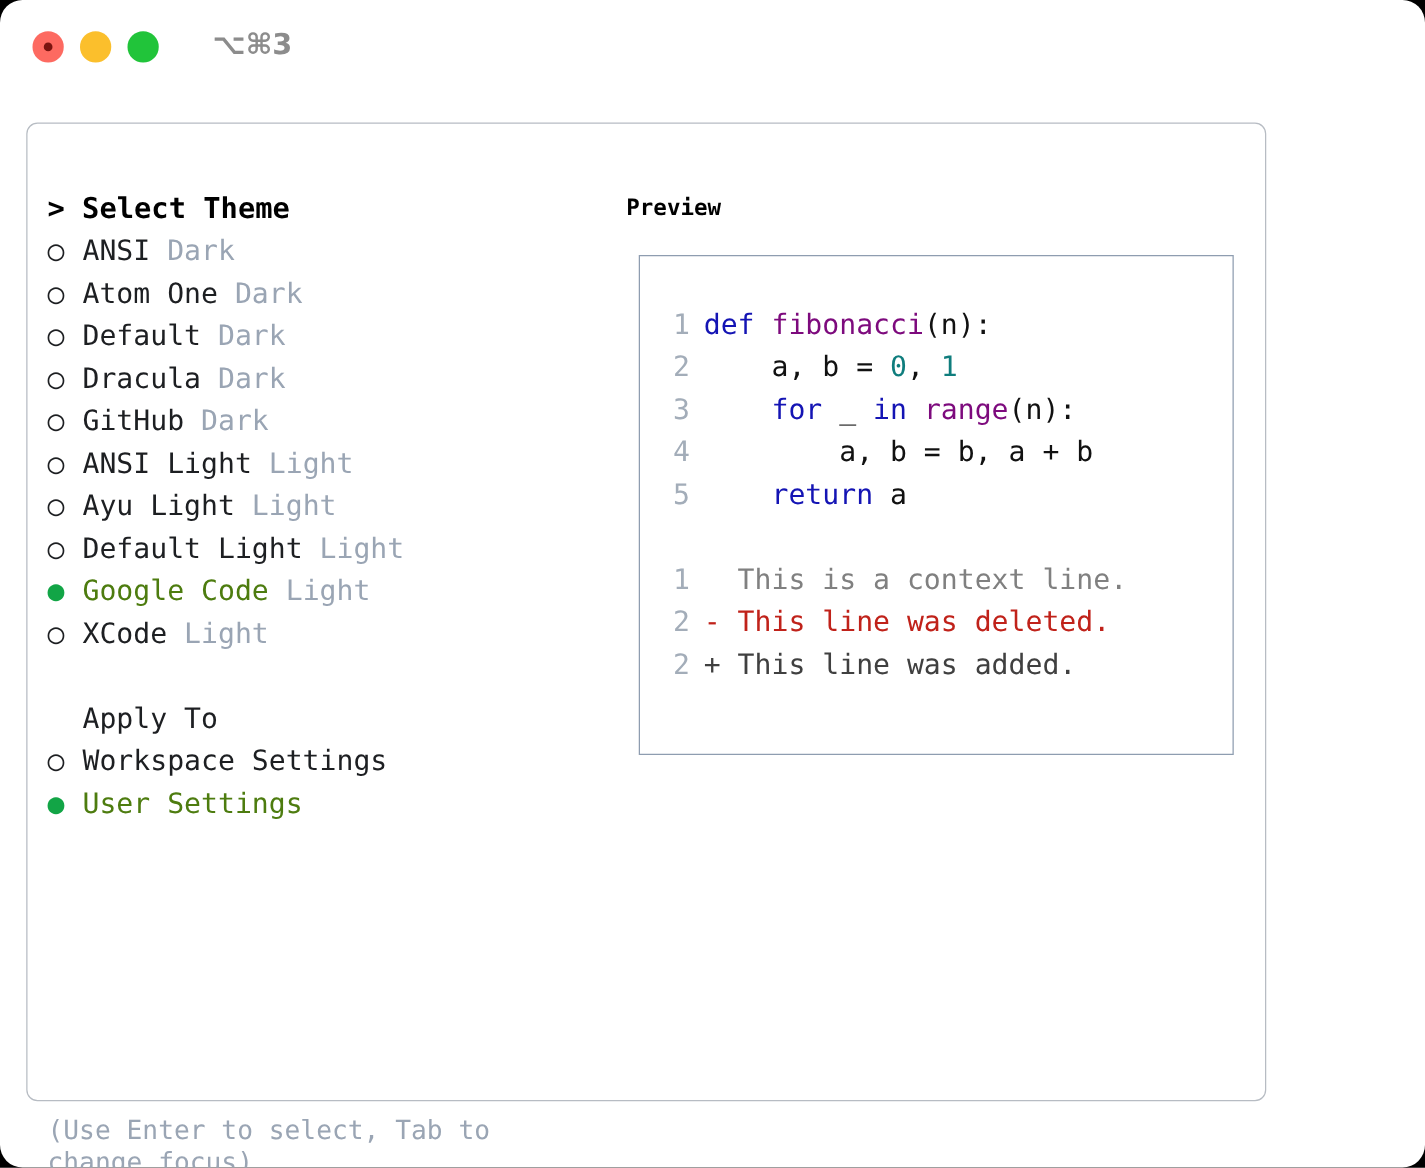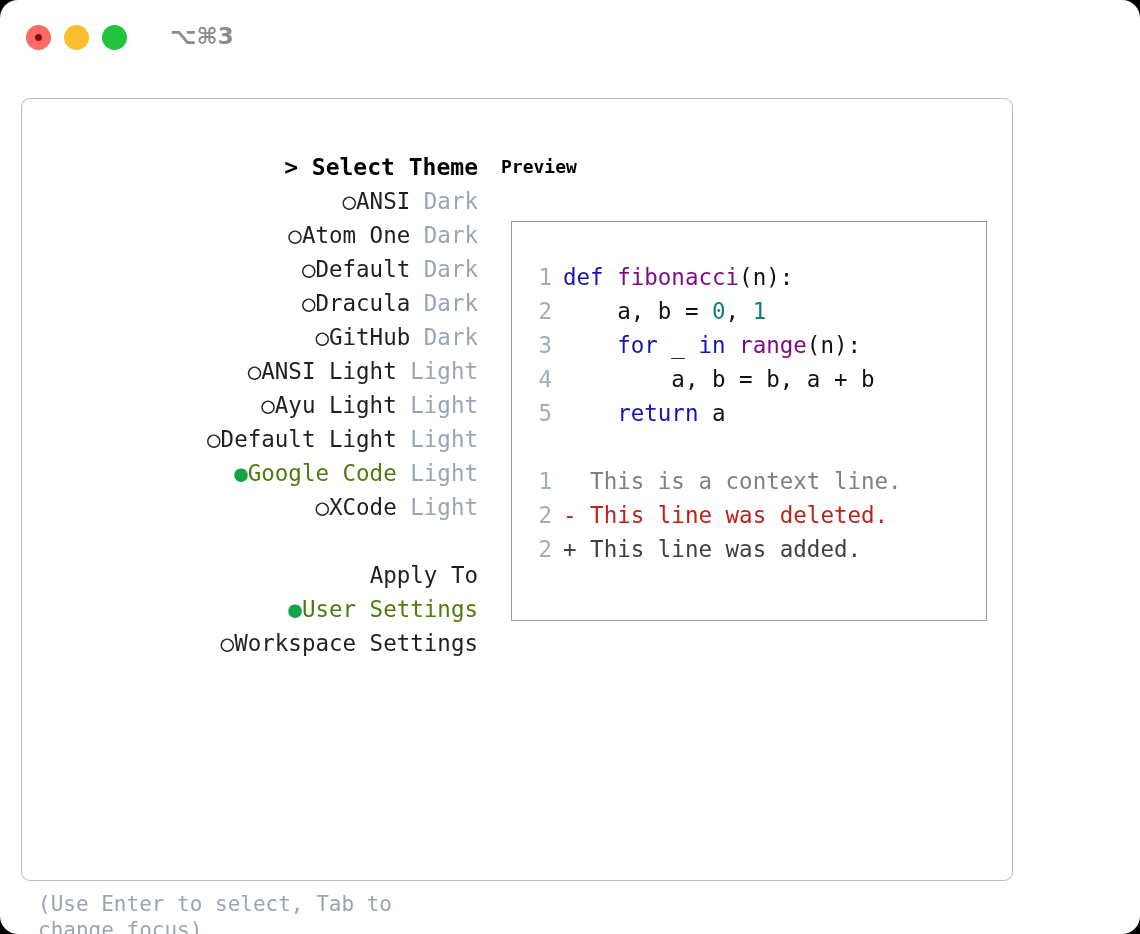--- a/index.html
+++ b/index.html
@@ -92,21 +92,20 @@
     width: 440px;
   }
 
   .row {
     display: block;
     white-space: pre;
     font-size: 22.5px;
     line-height: 34px;
     height: 34px;
     color: #1d1f22;
-    text-align: right;
   }
   .row .marker {
     display: inline-block;
     width: 28px;
   }
   .header-row {
     font-weight: bold;
     color: #000000;
     font-size: 23px;
   }
@@ -151,21 +150,20 @@
   }
   .preview-box {
     position: absolute;
     left: 10px;
     top: 54px;
     width: 476px;
     height: 400px;
     border: 1px solid #8e9db0;
     box-sizing: border-box;
     background: #ffffff;
-    margin-top: 17px;
   }
   .code-area {
     position: absolute;
     left: 10px;
     top: 38px;
     right: 6px;
   }
   .code-line {
     display: block;
     white-space: pre;
@@ -214,22 +212,22 @@
           <div class="row"><span class="marker">○</span><span class="">GitHub </span><span class="tag">Dark</span></div>
           <div class="row"><span class="marker">○</span><span class="">ANSI Light </span><span class="tag">Light</span></div>
           <div class="row"><span class="marker">○</span><span class="">Ayu Light </span><span class="tag">Light</span></div>
           <div class="row"><span class="marker">○</span><span class="">Default Light </span><span class="tag">Light</span></div>
           <div class="row"><span class="marker sel-marker">●</span><span class="sel-text">Google Code </span><span class="tag">Light</span></div>
           <div class="row"><span class="marker">○</span><span class="">XCode </span><span class="tag">Light</span></div>
         </div>
       <div class="row spacer-row"></div>
       <div class="row"><span class="marker"></span><span>Apply To</span></div>
       <div id="apply-list">
+          <div class="row"><span class="marker">○</span><span class="">Workspace Settings</span></div>
           <div class="row"><span class="marker sel-marker">●</span><span class="sel-text">User Settings</span></div>
-          <div class="row"><span class="marker">○</span><span class="">Workspace Settings</span></div>
         </div>
     </div>
 
     <div class="hint">(Use Enter to select, Tab to change focus)</div>
 
     <div class="right-col">
       <div class="preview-title">Preview</div>
       <div class="preview-box">
         <div class="code-area">
           <div id="code-lines">

